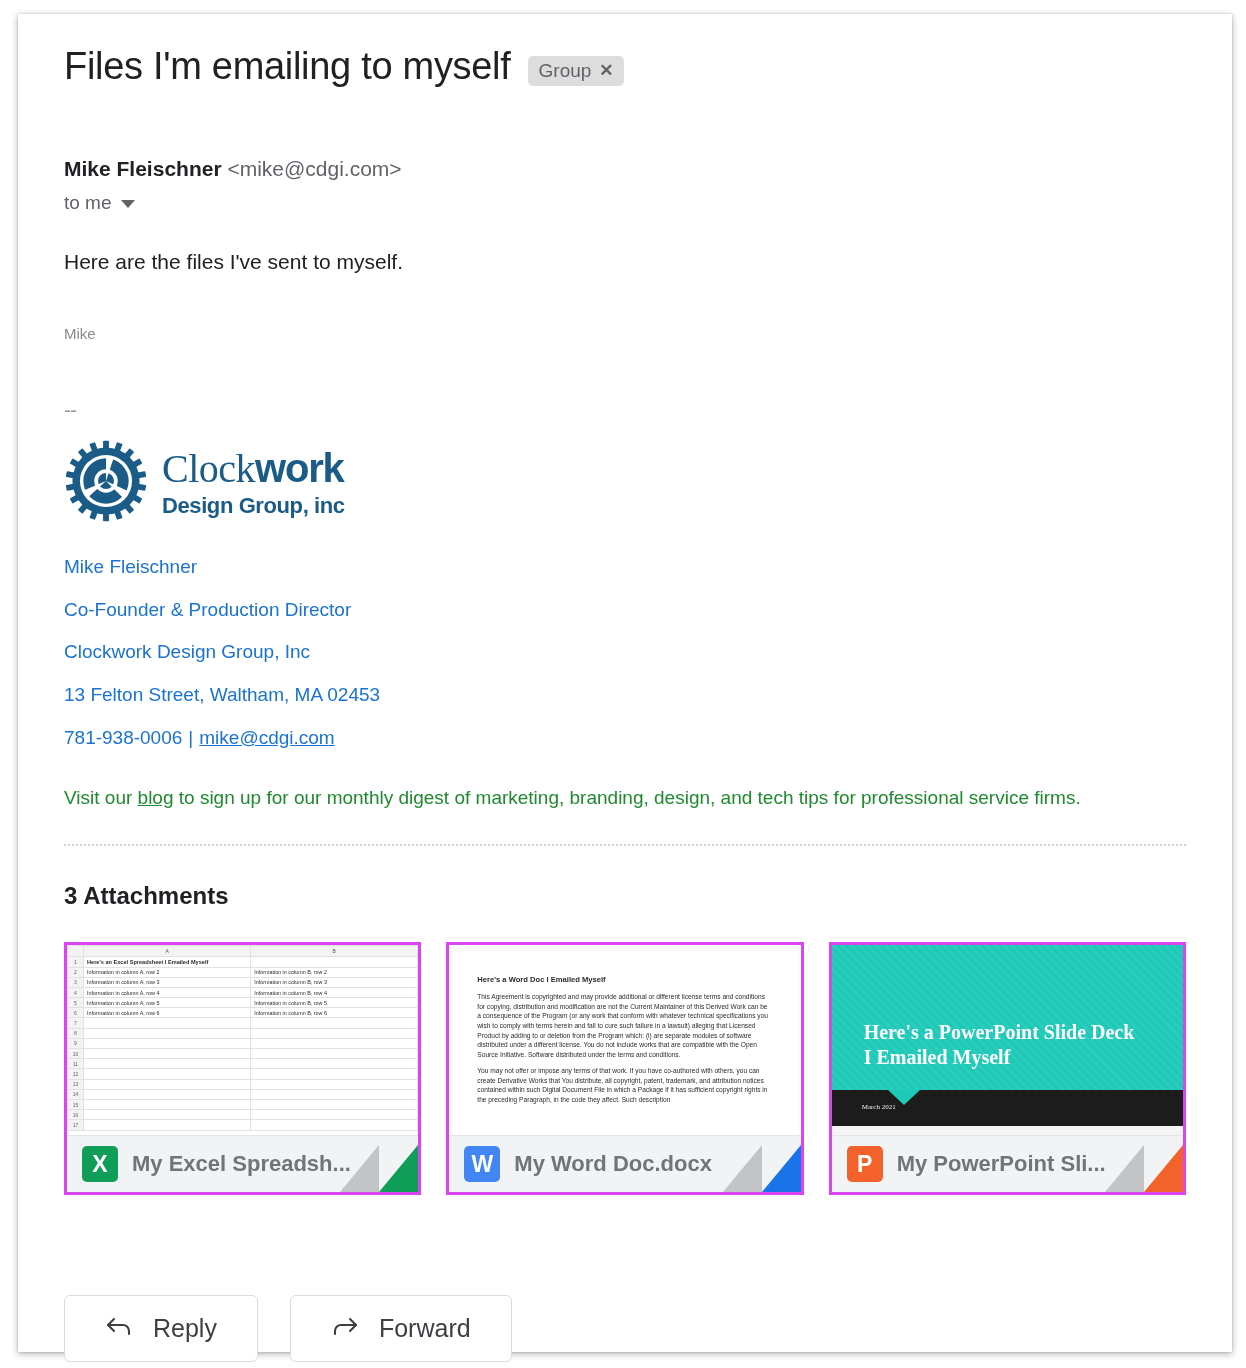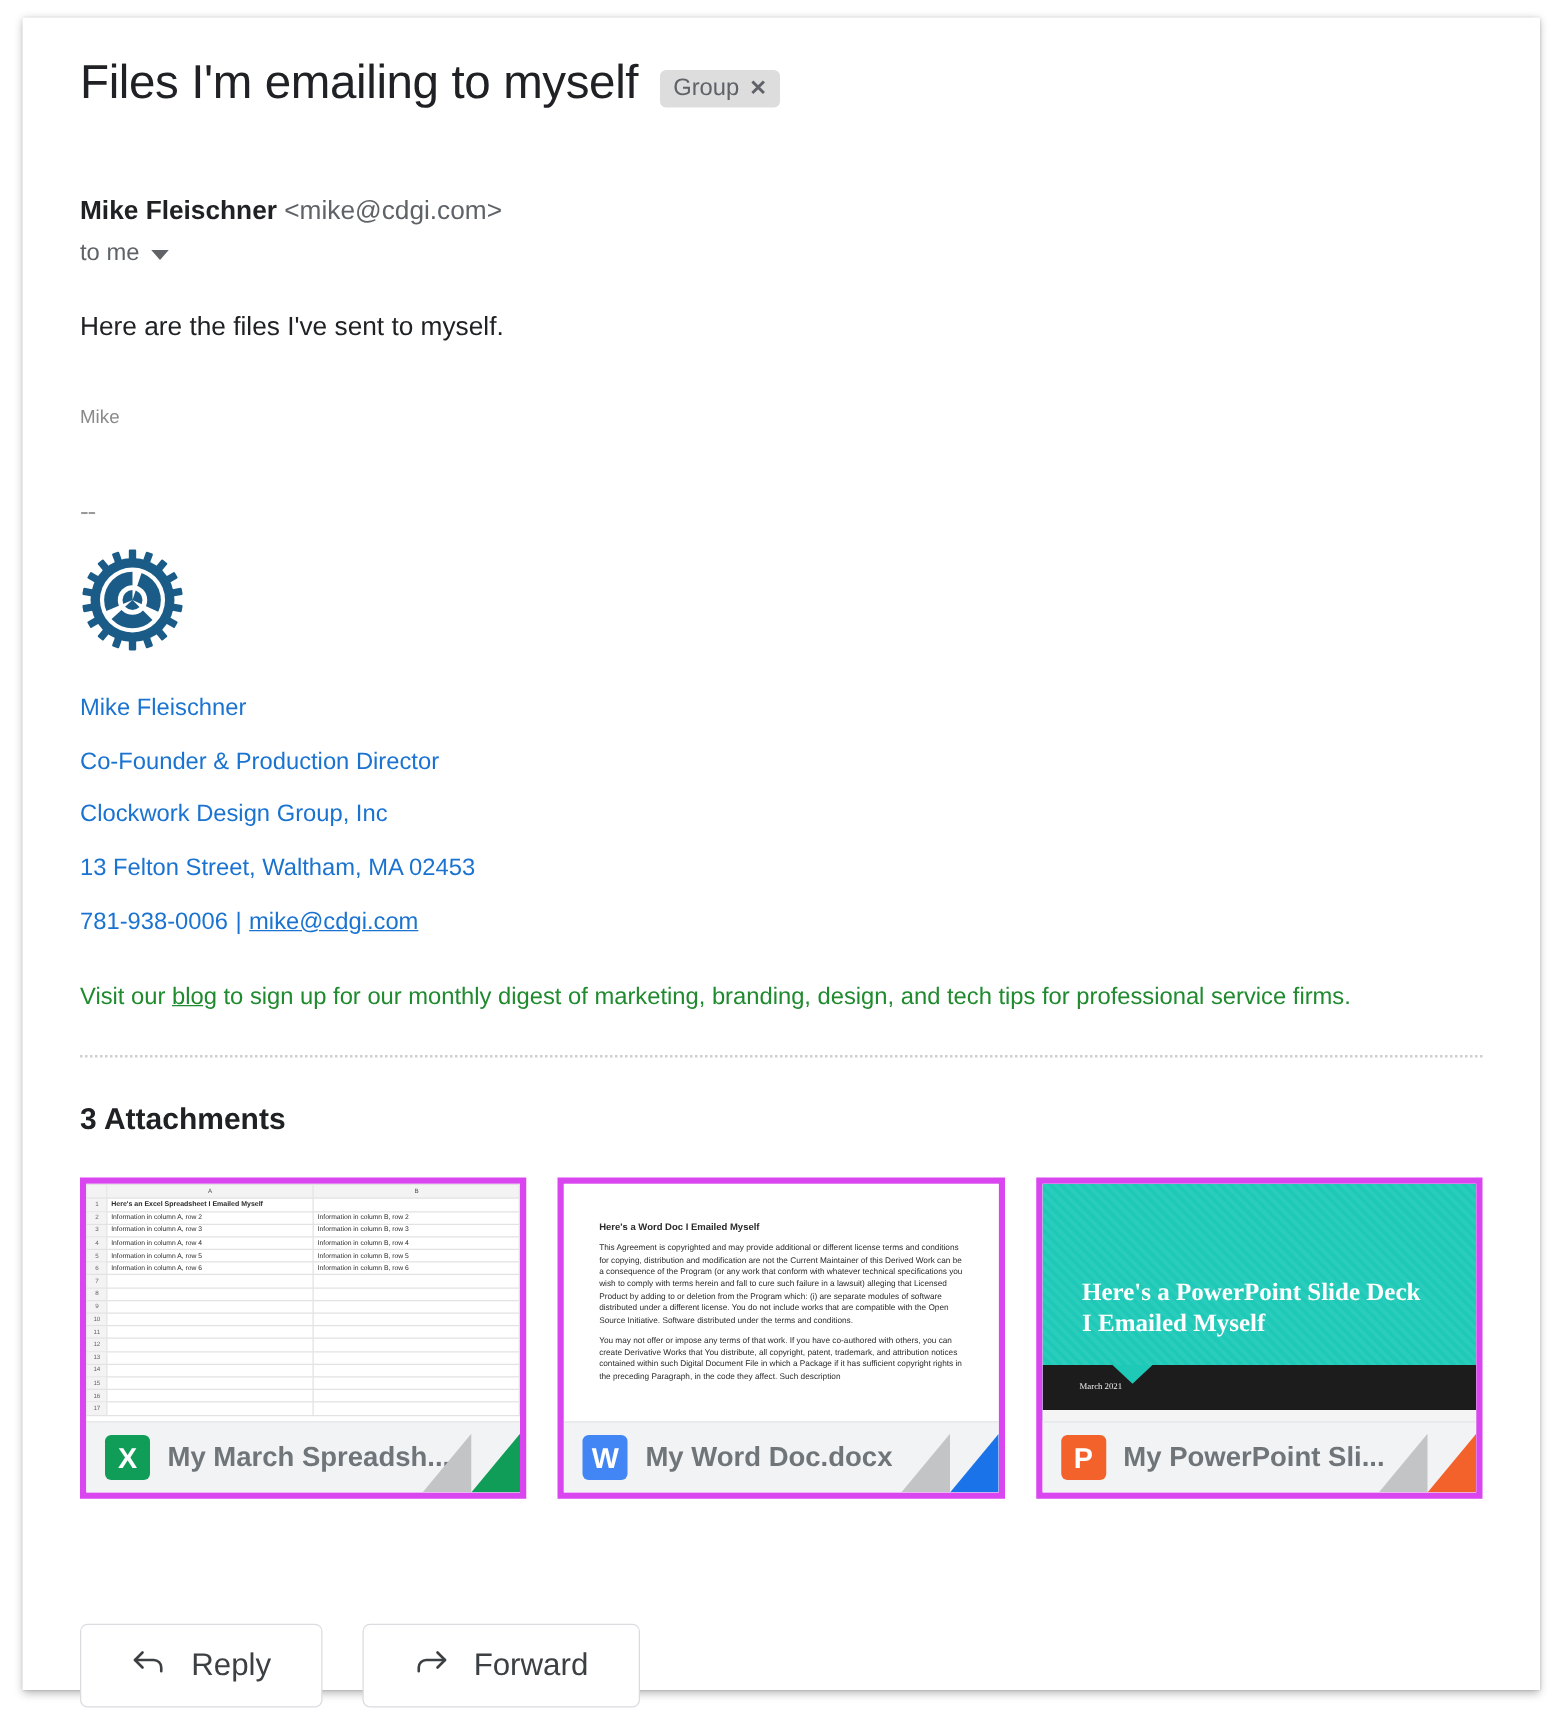--- a/index.html
+++ b/index.html
@@ -191,21 +191,21 @@
   }
   .att-grid {
     margin-top: 32px;
     display: flex;
     gap: 25px;
   }
   .att-card {
     position: relative;
     width: 363px;
     background: #ffffff;
-    border: 5px solid #d946ef;
+    border: 3px solid #d946ef;
     overflow: hidden;
     cursor: pointer;
   }
   .att-preview {
     height: 190px;
     overflow: hidden;
     background: #ffffff;
     position: relative;
   }
   .att-footer {
@@ -432,20 +432,26 @@
               <rect x="46.5" y="2" width="7" height="12" rx="1" transform="rotate(220 50 50)"></rect>
               <rect x="46.5" y="2" width="7" height="12" rx="1" transform="rotate(240 50 50)"></rect>
               <rect x="46.5" y="2" width="7" height="12" rx="1" transform="rotate(260 50 50)"></rect>
               <rect x="46.5" y="2" width="7" height="12" rx="1" transform="rotate(280 50 50)"></rect>
               <rect x="46.5" y="2" width="7" height="12" rx="1" transform="rotate(300 50 50)"></rect>
               <rect x="46.5" y="2" width="7" height="12" rx="1" transform="rotate(320 50 50)"></rect>
               <rect x="46.5" y="2" width="7" height="12" rx="1" transform="rotate(340 50 50)"></rect>
             </g>
           </svg>
         </span>
+        <div class="logo-words">
+          <div class="logo-line1">
+            <span class="serif">Clock</span><span class="sansbold">work</span>
+          </div>
+          <div class="logo-line2">Design Group, inc</div>
+        </div>
       </div>
 
       <div class="sig-lines">
         <div class="sig-line">Mike Fleischner</div>
         <div class="sig-line">Co-Founder &amp; Production Director</div>
         <div class="sig-line">Clockwork Design Group, Inc</div>
         <div class="sig-line">13 Felton Street, Waltham, MA 02453</div>
         <div class="sig-line">
           <span>781-938-0006</span><span class="sig-sep">|</span><span class="sig-link">mike@cdgi.com</span>
         </div>
@@ -556,21 +562,21 @@
                       <td class="rownum">17</td>
                       <td></td>
                       <td></td>
                     </tr>
                   </tbody>
               </table>
             </div>
           </div>
           <div class="att-footer">
             <div class="att-icon" style="background:#0f9d58">X</div>
-            <div class="att-name">My March Spreadsh...</div>
+            <div class="att-name">My Excel Spreadsh...</div>
             <div class="fold">
               <span class="tri-gray"></span>
               <span class="tri-color" style="border-bottom-color:#0f9d58"></span>
             </div>
           </div>
         </div>
 
         <div class="att-card">
           <div class="att-preview">
             <div class="wd">

